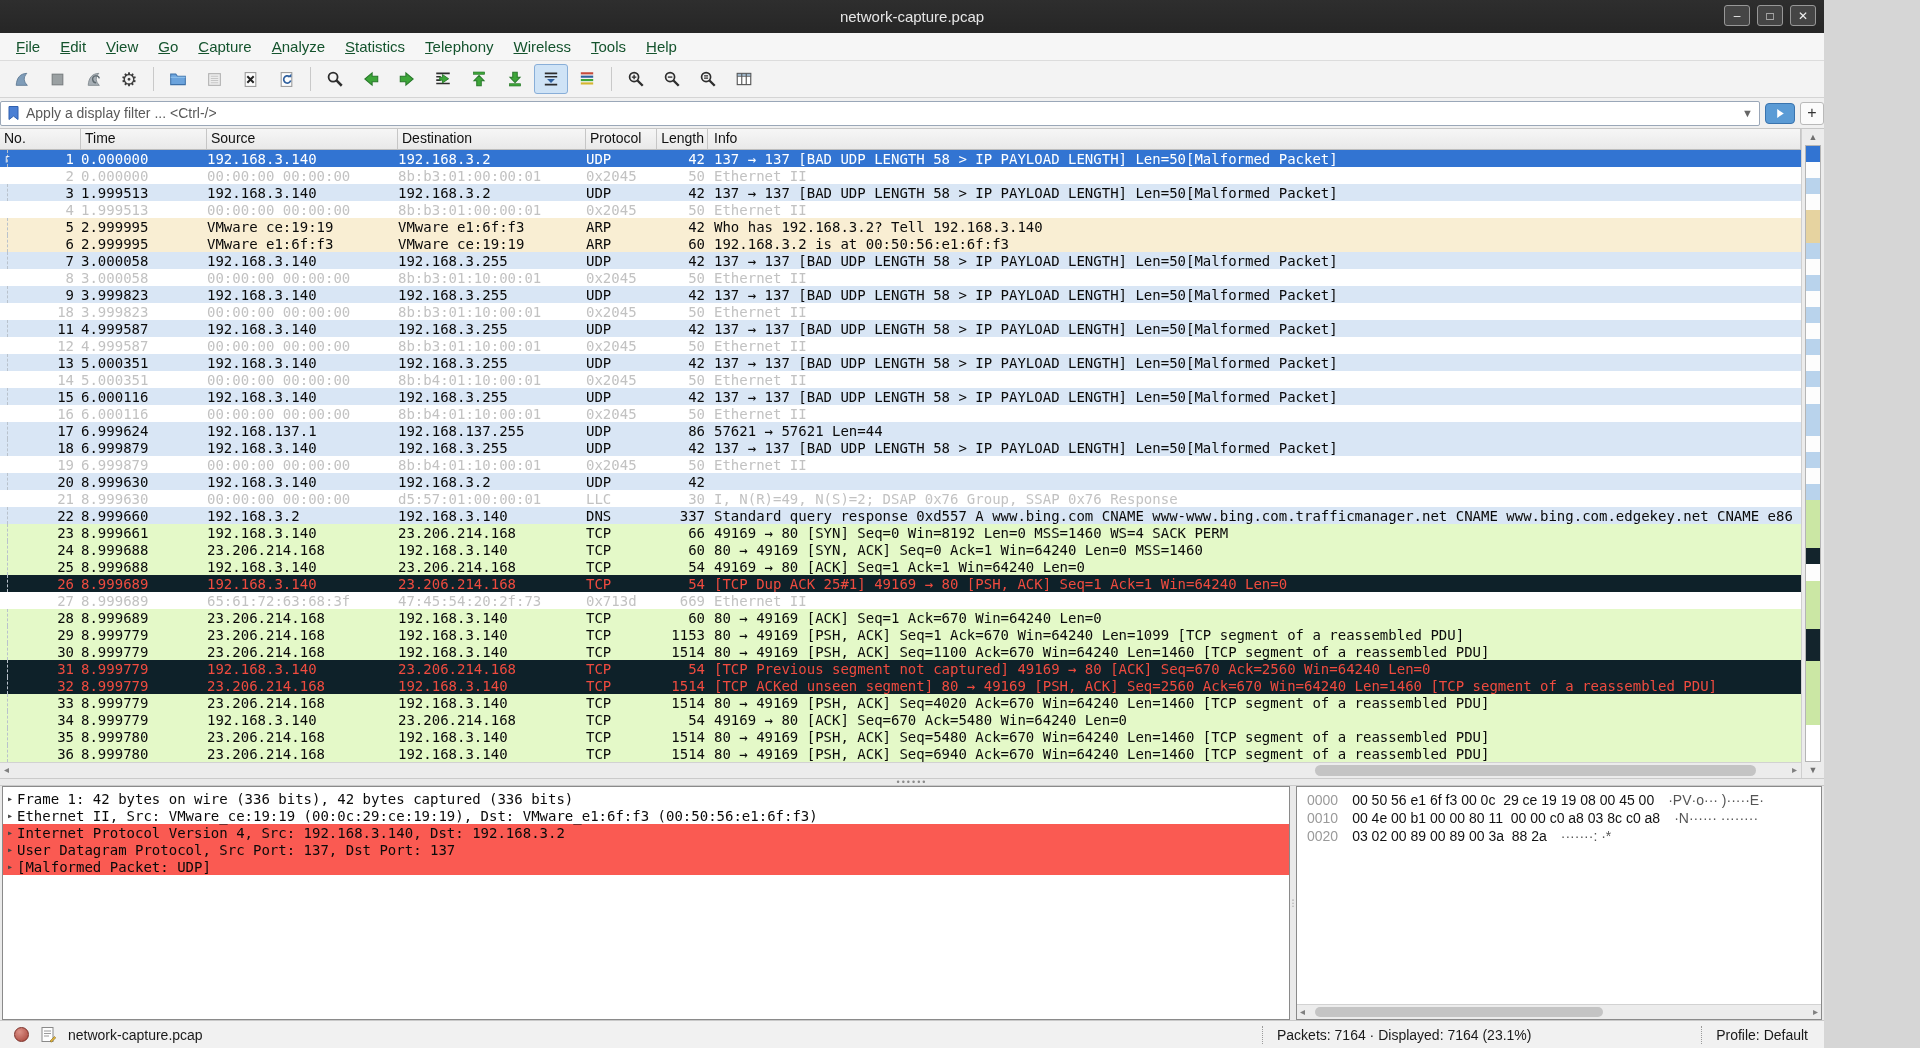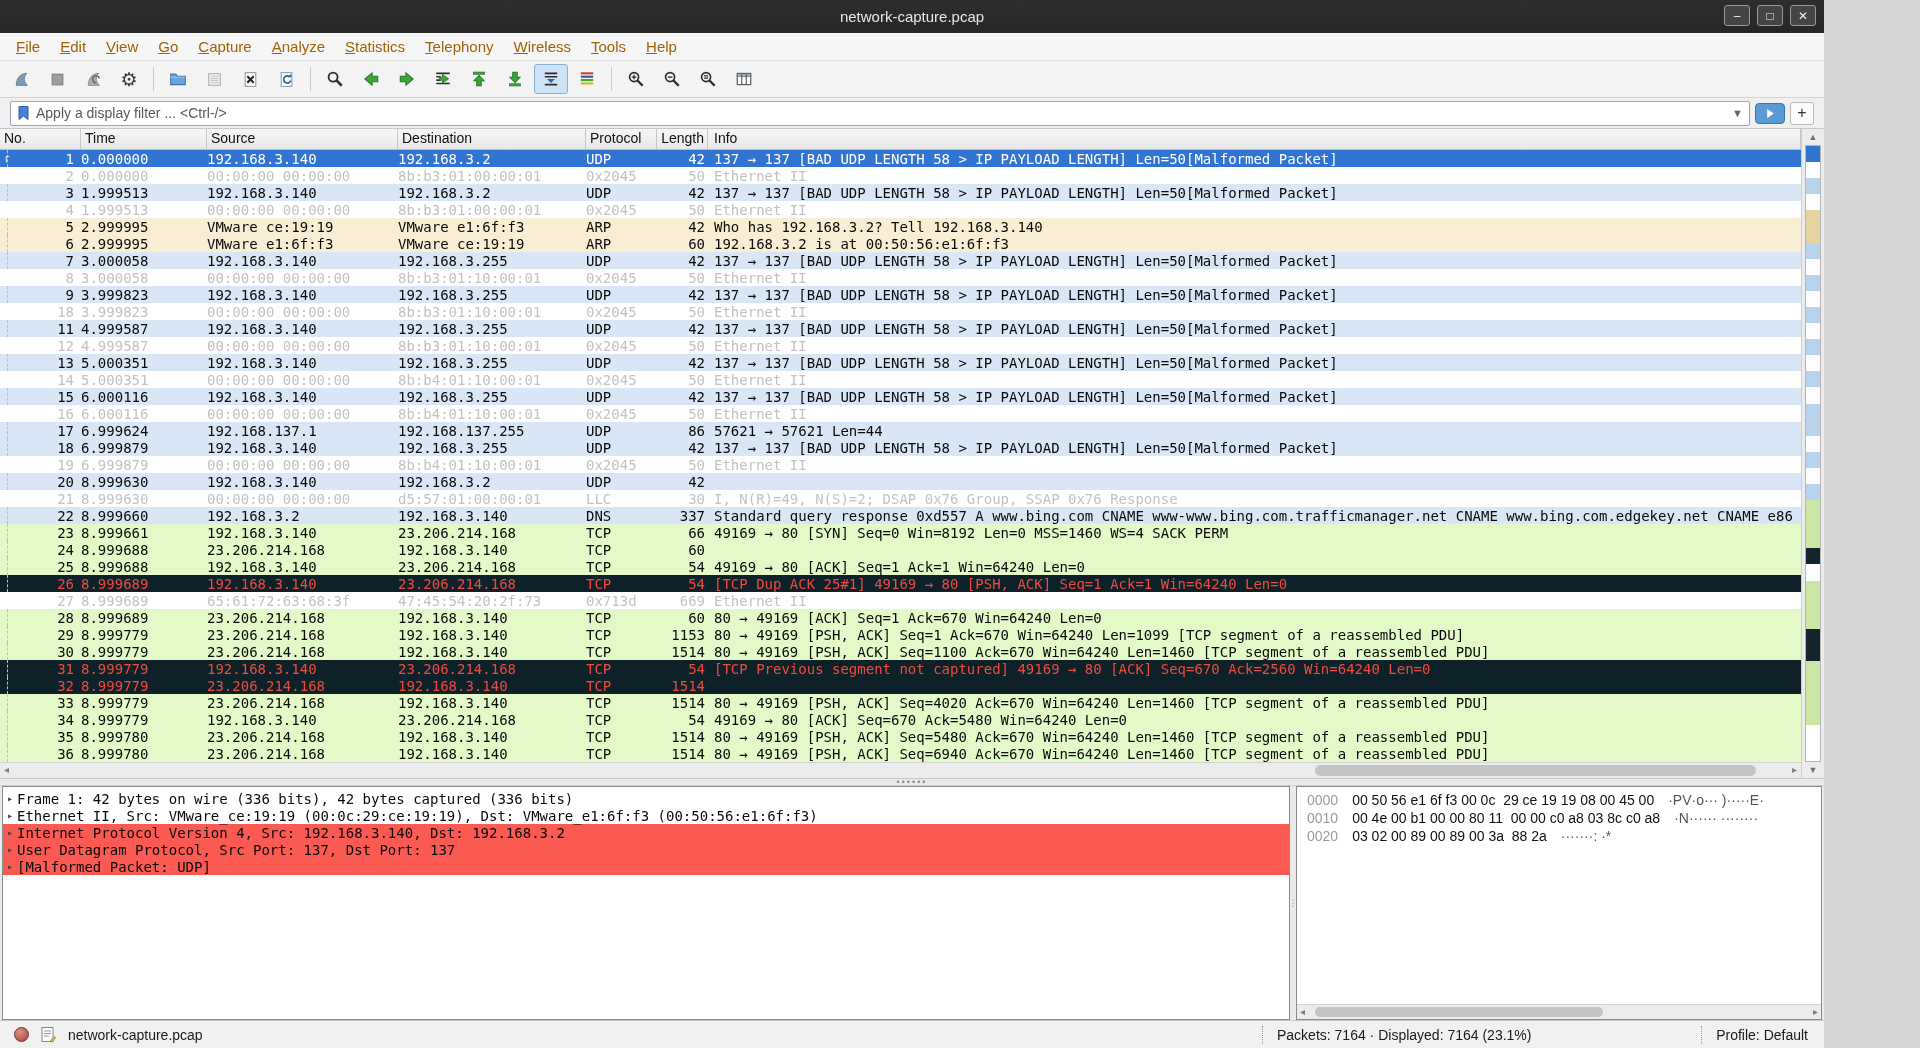--- a/index.html
+++ b/index.html
@@ -11,35 +11,35 @@
   .titlebar { height:33px; background:linear-gradient(#2e2e2e,#262626); position:relative;
     display:flex; align-items:center; justify-content:center; flex:0 0 33px; }
   .title { color:#e6e6e6; font-size:15px; }
   .wcontrols { position:absolute; right:8px; top:5px; display:flex; gap:7px; }
   .wbtn { width:26px; height:21px; border:1px solid #979797; border-radius:3px; background:#454545;
     color:#f0f0f0; font-size:12px; display:flex; align-items:center; justify-content:center; cursor:default; }
 
   
   .menubar { height:28px; flex:0 0 28px; background:#f6f6f6; border-bottom:1px solid #dcdcdc;
     display:flex; align-items:center; padding-left:6px; }
-  .mitem { padding:3px 10px; font-size:15px; color:#a16207; }
+  .mitem { padding:3px 10px; font-size:15px; color:#14532d; }
   .mn { text-decoration:underline; }
 
   
   .toolbar { height:37px; flex:0 0 37px; background:#f3f3f3; border-bottom:1px solid #d4d4d4;
     display:flex; align-items:center; padding-left:4px; gap:2px; }
   .tbtn { width:34px; height:30px; display:flex; align-items:center; justify-content:center; border-radius:3px; }
   .tbtn svg { display:block; }
   .tbtn.pressed { background:#cfe3f6; border:1px solid #88aed8; }
   .tsep { width:1px; height:24px; background:#c9c9c9; margin:0 5px; }
   .gear-glyph { font-size:19px; color:#3c3c3c; line-height:1; }
 
   
   .filterbar { height:31px; flex:0 0 31px; background:#f0f0f0; border-bottom:1px solid #c7c7c7;
-    display:flex; align-items:center; padding:0 10px; gap:5px; }
+    display:flex; align-items:center; padding:0 0; gap:5px; }
   .fwrap { flex:1; height:25px; background:#ffffff; border:1px solid #9aa7b8; border-radius:2px;
     display:flex; align-items:center; padding:0 6px; gap:6px; }
   .finput { flex:1; border:none; outline:none; font-size:14px; color:#333; background:transparent;
     font-family:"Liberation Sans", sans-serif; }
   .finput::placeholder { color:#595959; opacity:1; }
   .fcaret { color:#666; font-size:11px; }
   .fapply { width:30px; height:21px; background:#5b9bd5; border:1px solid #3a74ae; border-radius:4px;
     display:flex; align-items:center; justify-content:center; }
   .fplus { width:24px; height:23px; background:#fbfbfb; border:1px solid #b9b9b9; border-radius:3px;
     display:flex; align-items:center; justify-content:center; color:#333; font-size:16px; }
@@ -535,20 +535,21 @@
             <div class="pc c-info">49169 → 80 [SYN] Seq=0 Win=8192 Len=0 MSS=1460 WS=4 SACK_PERM</div>
           </div>
           <div class="prow t-tcp">
             <div class="gut dash"></div>
             <div class="pc c-no">24</div>
             <div class="pc c-time">8.999688</div>
             <div class="pc c-src">23.206.214.168</div>
             <div class="pc c-dst">192.168.3.140</div>
             <div class="pc c-proto">TCP</div>
             <div class="pc c-len">60</div>
+            <div class="pc c-info">80 → 49169 [SYN, ACK] Seq=0 Ack=1 Win=64240 Len=0 MSS=1460</div>
           </div>
           <div class="prow t-tcp">
             <div class="gut dash"></div>
             <div class="pc c-no">25</div>
             <div class="pc c-time">8.999688</div>
             <div class="pc c-src">192.168.3.140</div>
             <div class="pc c-dst">23.206.214.168</div>
             <div class="pc c-proto">TCP</div>
             <div class="pc c-len">54</div>
             <div class="pc c-info">49169 → 80 [ACK] Seq=1 Ack=1 Win=64240 Len=0</div>
@@ -614,20 +615,21 @@
             <div class="pc c-info">[TCP Previous segment not captured] 49169 → 80 [ACK] Seq=670 Ack=2560 Win=64240 Len=0</div>
           </div>
           <div class="prow t-bad">
             <div class="gut dash"></div>
             <div class="pc c-no">32</div>
             <div class="pc c-time">8.999779</div>
             <div class="pc c-src">23.206.214.168</div>
             <div class="pc c-dst">192.168.3.140</div>
             <div class="pc c-proto">TCP</div>
             <div class="pc c-len">1514</div>
+            <div class="pc c-info">[TCP ACKed unseen segment] 80 → 49169 [PSH, ACK] Seq=2560 Ack=670 Win=64240 Len=1460 [TCP segment of a reassembled PDU]</div>
           </div>
           <div class="prow t-tcp">
             <div class="gut dash"></div>
             <div class="pc c-no">33</div>
             <div class="pc c-time">8.999779</div>
             <div class="pc c-src">23.206.214.168</div>
             <div class="pc c-dst">192.168.3.140</div>
             <div class="pc c-proto">TCP</div>
             <div class="pc c-len">1514</div>
             <div class="pc c-info">80 → 49169 [PSH, ACK] Seq=4020 Ack=670 Win=64240 Len=1460 [TCP segment of a reassembled PDU]</div>

